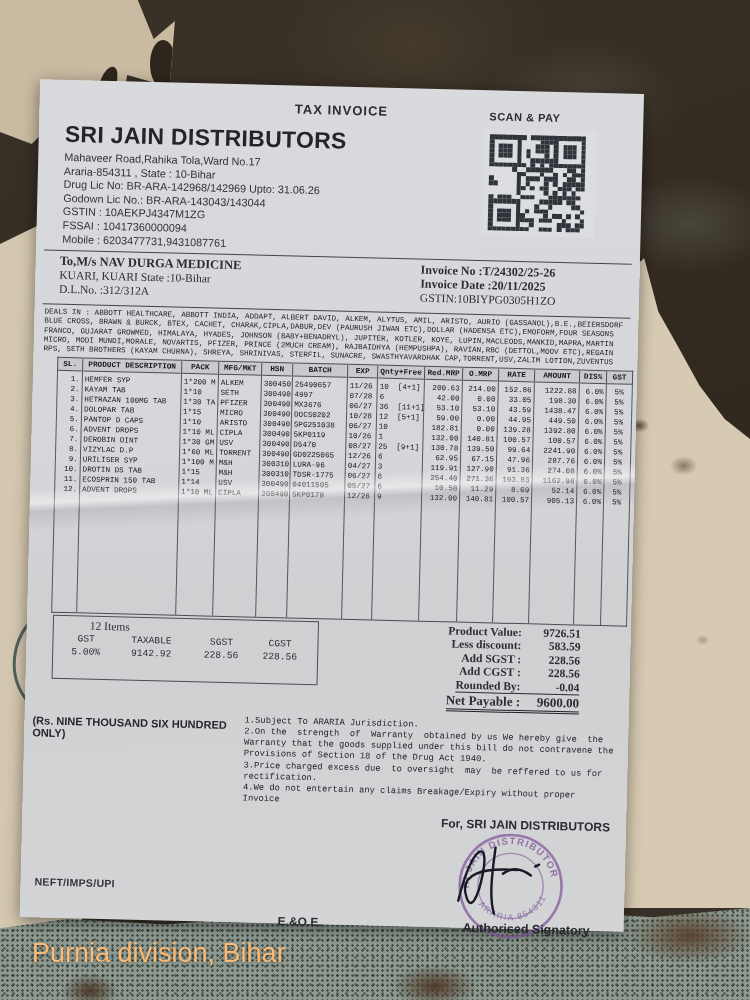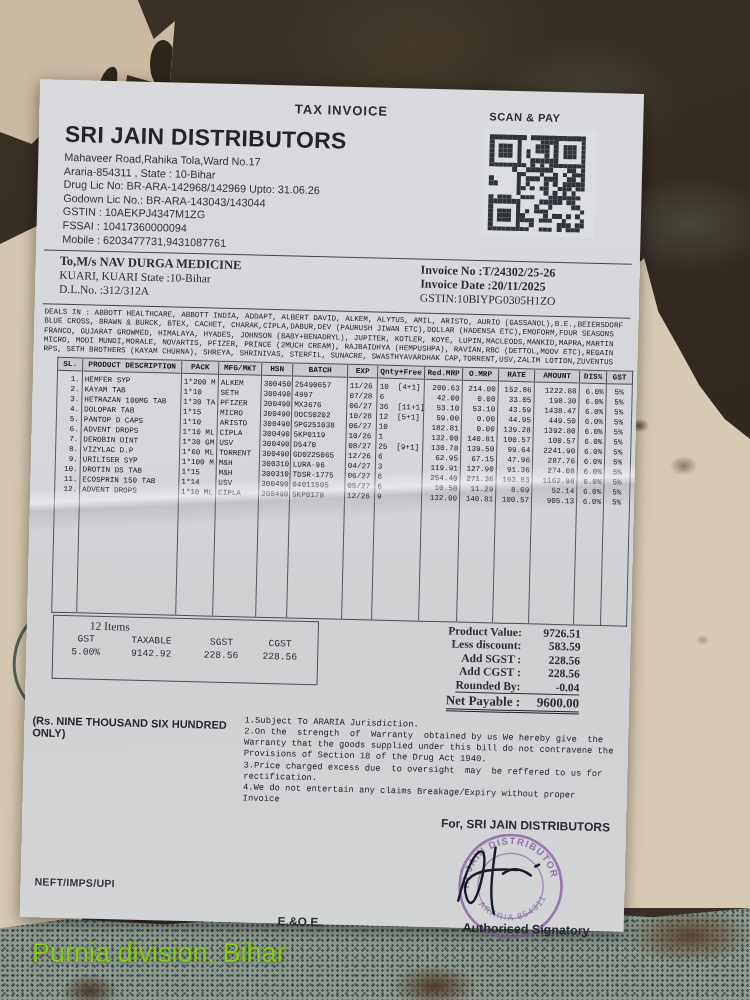--- a/index.html
+++ b/index.html
@@ -102,21 +102,21 @@
   .term{white-space:pre-wrap;margin-bottom:1px;}
   
   .sig-area{position:relative;height:160px;}
   .for-line{position:absolute;right:16px;top:6px;font-size:12px;font-weight:bold;color:#2a2c30;}
   .stamp{position:absolute;right:58px;top:18px;width:112px;height:112px;transform:rotate(-8deg);opacity:.85;}
   .signature{position:absolute;right:44px;top:10px;}
   .eoe{position:absolute;left:258px;top:108px;font-size:12px;font-weight:bold;}
   .auth{position:absolute;right:34px;top:110px;font-size:12.5px;font-weight:bold;color:#26282c;}
   .neft{position:absolute;left:14px;bottom:30px;font-size:10.5px;font-weight:bold;letter-spacing:.3px;color:#33353a;}
   
-  .caption{position:absolute;left:32px;top:938px;font-size:27px;color:#84cc16;
+  .caption{position:absolute;left:32px;top:938px;font-size:27px;color:#fdba74;
     text-shadow:0 1px 3px rgba(0,0,0,.35);font-weight:400;}
 </style>
 </head>
 <body>
 
 <div class="photo">
   <div class="bg-darktop"></div>
   <div class="bg-tl">
     <i style="left:150px;top:40px;width:26px;height:48px;"></i>
     <i style="left:100px;top:66px;width:16px;height:34px;transform:rotate(20deg);"></i>

